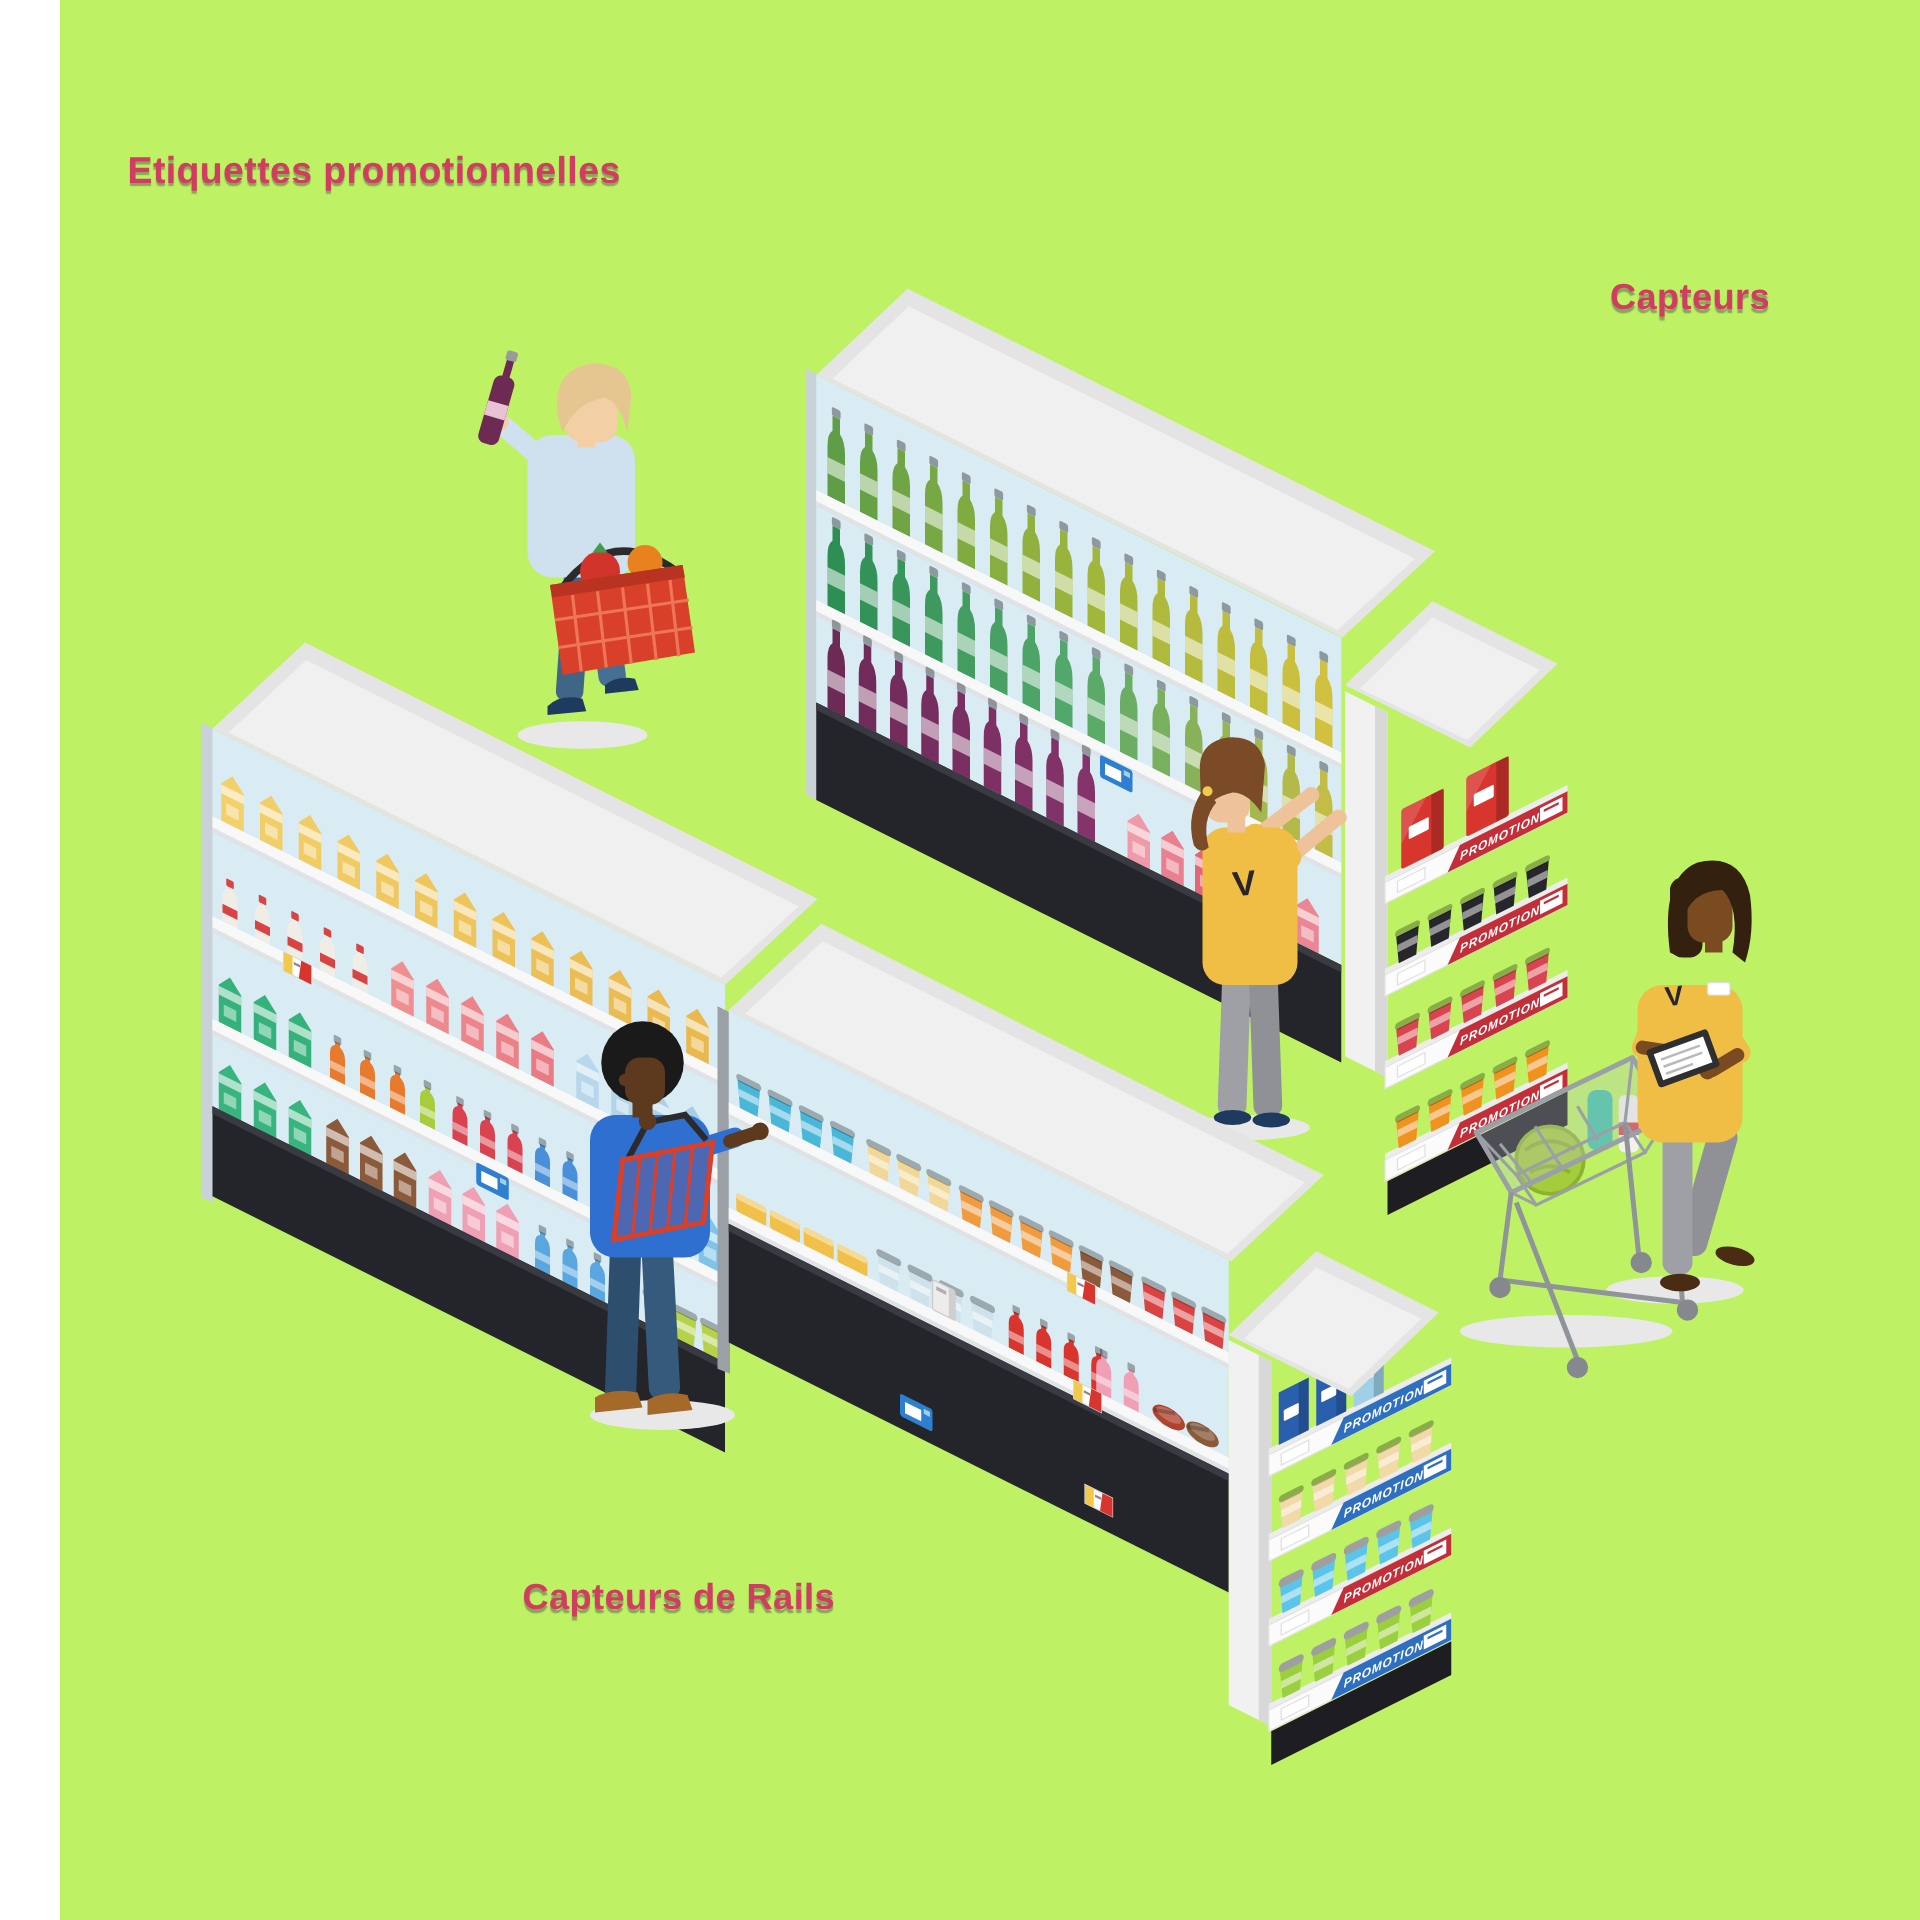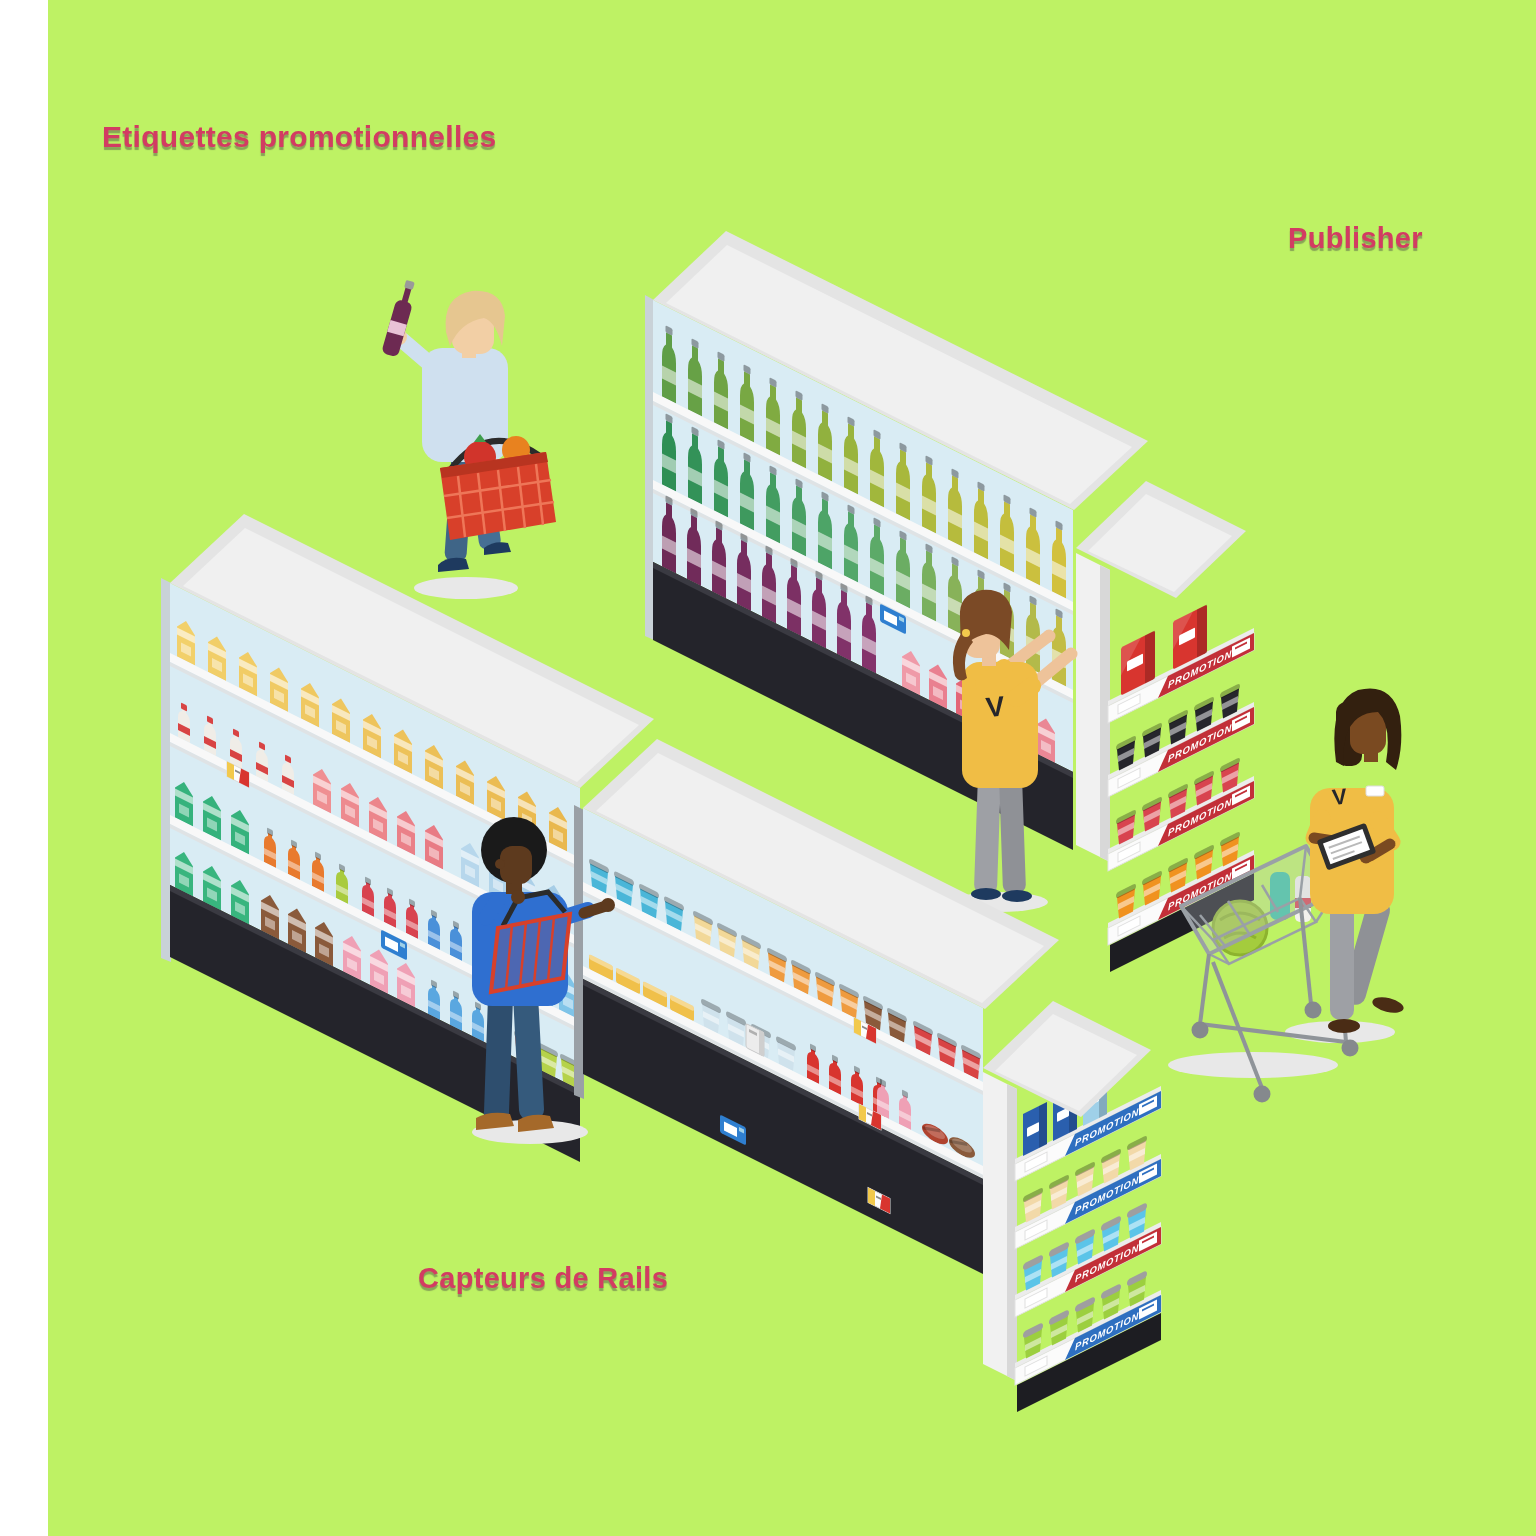--- a/index.html
+++ b/index.html
@@ -14,21 +14,21 @@
   .pt{font:italic 700 9.5px "Liberation Sans",sans-serif;fill:#fff;letter-spacing:.6px;}
   .vlogo{font:800 28px "Liberation Sans",sans-serif;fill:#26262b;}
   .vlogo2{font:800 22px "Liberation Sans",sans-serif;fill:#26262b;}
 </style>
 </head>
 <body>
 
 <div id="stage">
 
 <div class="callout" id="lab-etiquettes">Etiquettes promotionnelles</div>
-<div class="callout" id="lab-publisher">Publisher</div>
+<div class="callout" id="lab-publisher">Capteurs</div>
 <div class="callout" id="lab-capteurs">Capteurs de Rails</div>
 
 <svg id="scene" width="1536" height="1536" viewBox="0 0 1536 1536" xmlns="http://www.w3.org/2000/svg" xmlns:xlink="http://www.w3.org/1999/xlink">
 <defs>
   <symbol id="sym-bottle-wine" overflow="visible">
     <path d="M-7,0 L-7,-40 Q-7,-50 -3,-54 L-3,-66 L3,-66 L3,-54 Q7,-50 7,-40 L7,0 Z"></path>
     <rect x="-7" y="-31" width="14" height="13" fill="rgba(255,255,255,0.55)"></rect>
     <rect x="-3.5" y="-73" width="7" height="7" rx="1.5" fill="rgba(0,0,0,0.35)"></rect>
   </symbol>
   <symbol id="sym-carton" overflow="visible">

